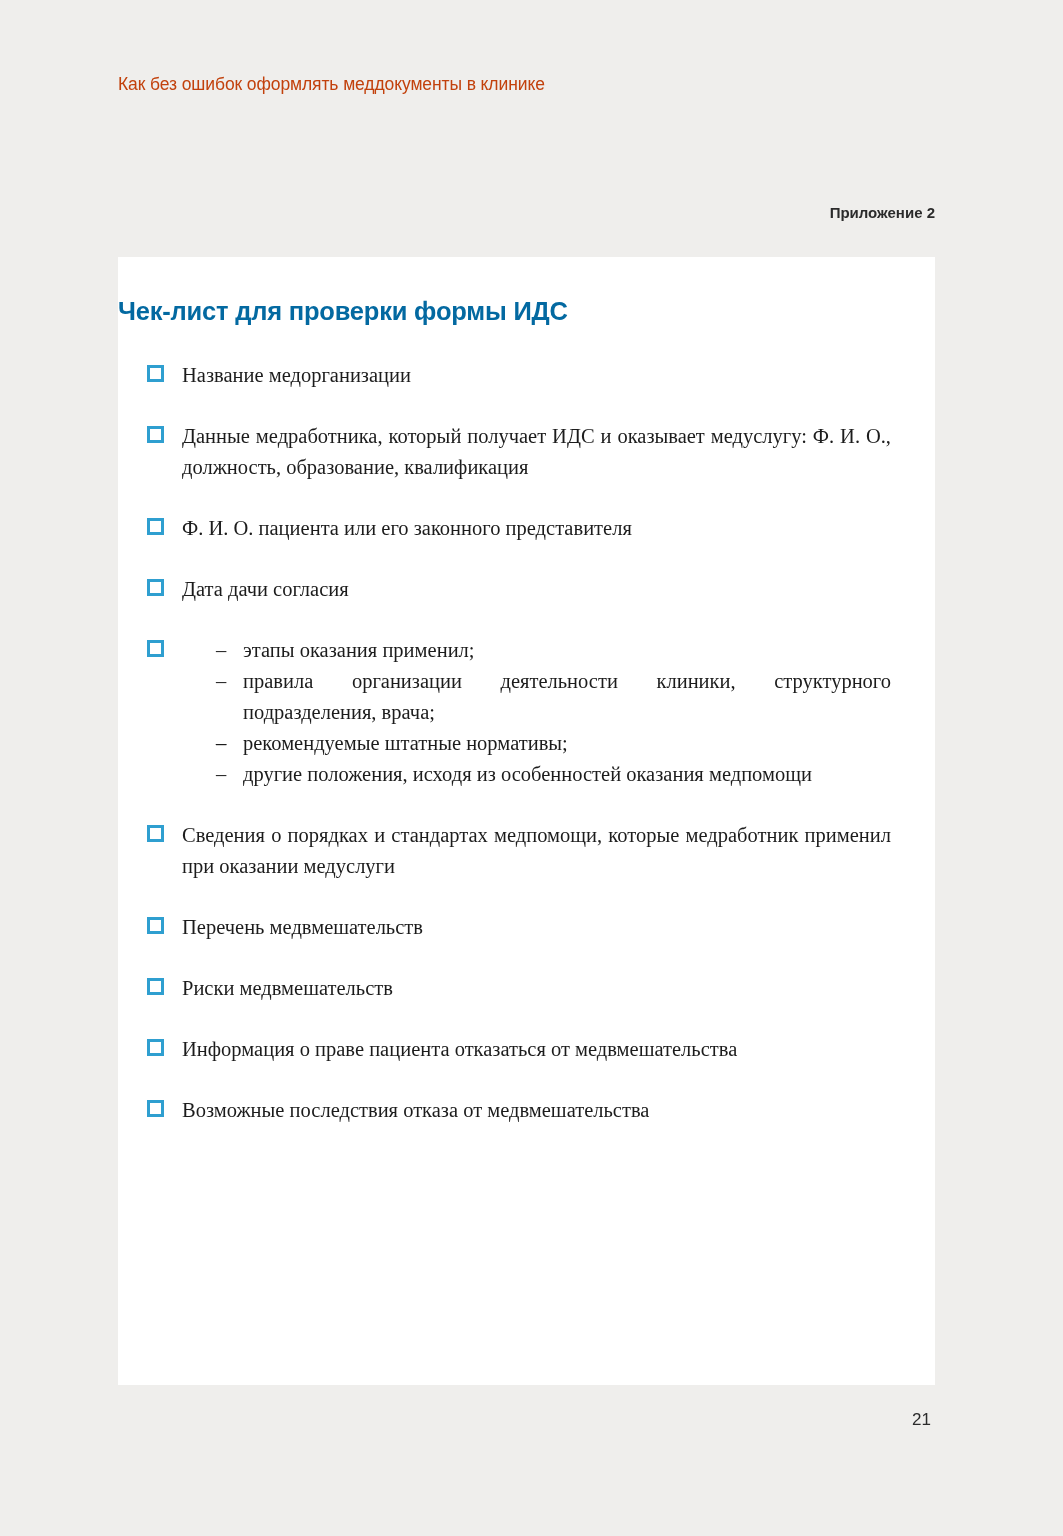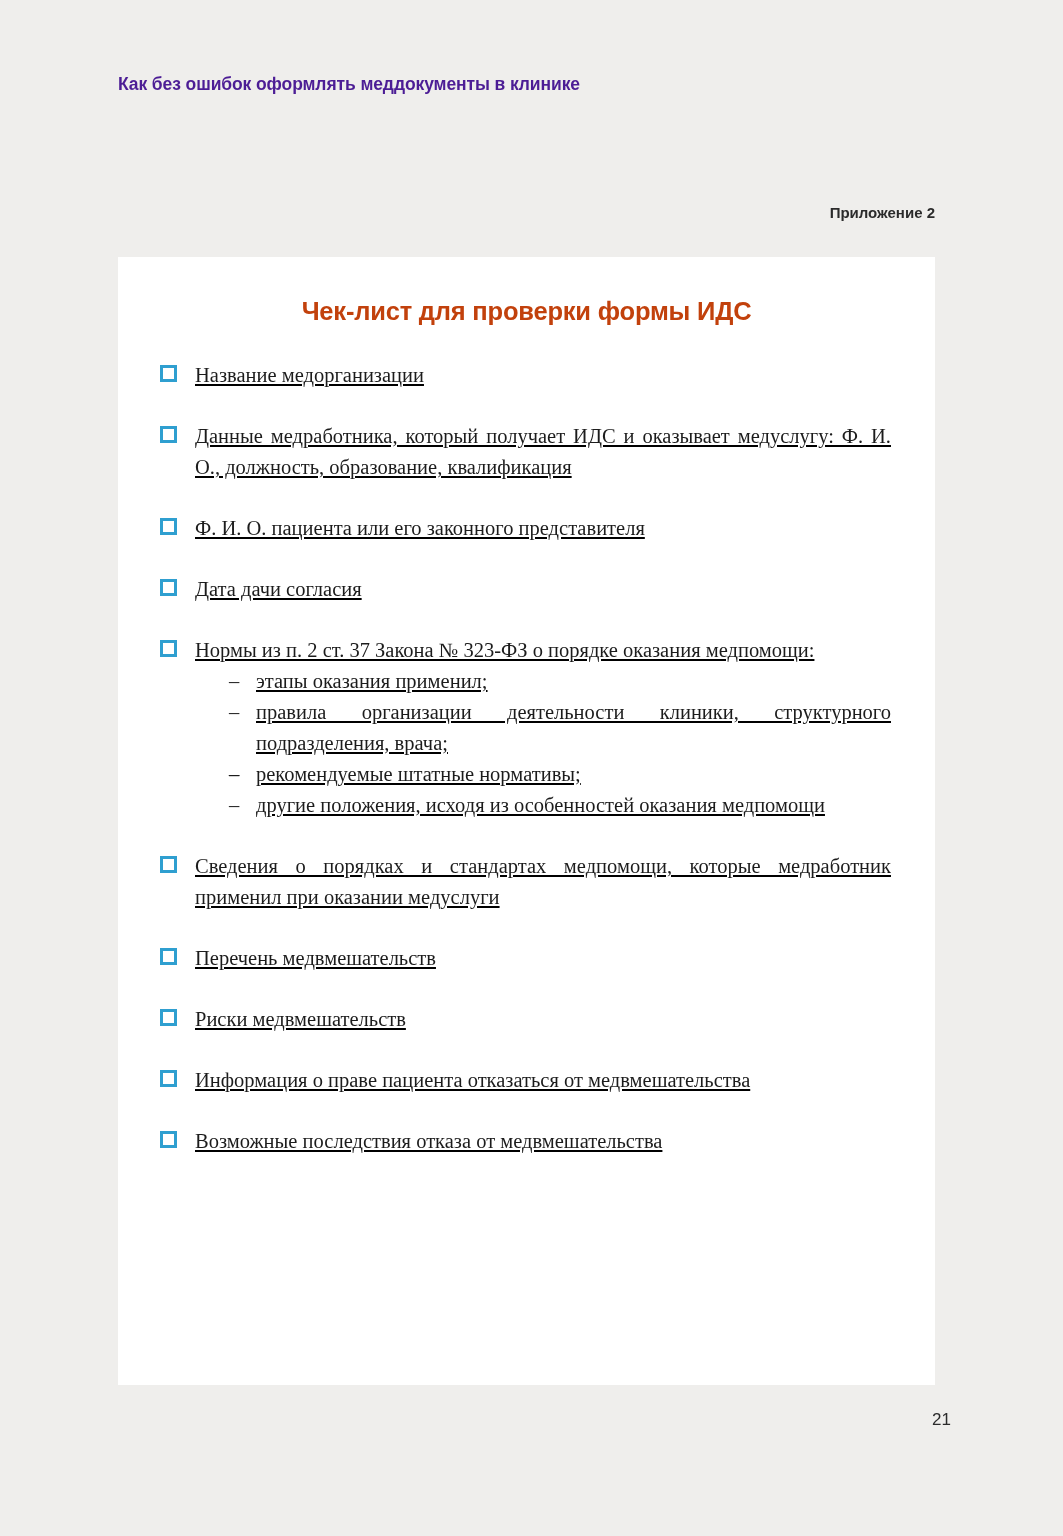--- a/index.html
+++ b/index.html
@@ -15,24 +15,24 @@
     overflow: hidden;
     -webkit-font-smoothing: antialiased;
   }
 
   
   .running-head {
     position: absolute;
     left: 118px;
     top: 74px;
     font-family: "Liberation Sans", sans-serif;
-    font-weight: bold;
+    font-weight: normal;
     font-size: 17.5px;
     letter-spacing: -0.1px;
-    color: #4c1d95;
+    color: #c2410c;
     white-space: nowrap;
   }
 
   
   .appendix-label {
     position: absolute;
     right: 128px;
     top: 204px;
     font-family: "Liberation Sans", sans-serif;
     font-weight: bold;
@@ -49,41 +49,39 @@
     width: 817px;
     height: 1128px;
     background: #ffffff;
     box-sizing: border-box;
   }
 
   .card-title {
     font-family: "Liberation Sans", sans-serif;
     font-weight: bold;
     font-size: 25.5px;
-    color: #c2410c;
-    text-align: center;
+    color: #0369a1;
     margin: 0;
     padding-top: 40px;
     letter-spacing: -0.2px;
   }
 
   
   .checklist {
     list-style: none;
     margin: 0;
     padding: 0;
     padding-top: 34px;
   }
 
   .check-item {
     position: relative;
-    margin: 0 0 30px 13px;
+    margin: 0 0 30px 0;
     padding-left: 64px;
     padding-right: 44px;
-    text-decoration: underline;
   }
   .check-item:last-child { margin-bottom: 0; }
 
   .checkbox {
     position: absolute;
     left: 29px;
     top: 5px;
     width: 17px;
     height: 17px;
     border: 3px solid #2f9fd0;
@@ -121,21 +119,21 @@
   .sub-dash {
     position: absolute;
     left: 0;
     top: 0;
     color: #1c1c1c;
   }
 
   
   .page-number {
     position: absolute;
-    right: 112px;
+    right: 132px;
     top: 1410px;
     font-family: "Liberation Sans", sans-serif;
     font-size: 17px;
     color: #2b2b2b;
   }
 </style>
 </head>
 <body>
 
 <div class="running-head">Как без ошибок оформлять меддокументы в клинике</div>
@@ -163,21 +161,20 @@
       <span class="item-text">Ф. И. О. пациента или его законного представителя</span>
     </li>
 
     <li class="check-item">
       <span class="checkbox"></span>
       <span class="item-text">Дата дачи согласия</span>
     </li>
 
     <li class="check-item">
       <span class="checkbox"></span>
-      <span class="item-text">Нормы из п. 2 ст. 37 Закона № 323-ФЗ о порядке оказания медпомощи:</span>
       <ul class="sublist">
         <li class="sub-item">
           <span class="sub-dash">–</span>
           <span>этапы оказания применил;</span>
         </li>
         <li class="sub-item">
           <span class="sub-dash">–</span>
           <span>правила организации деятельности клиники, структурного подразделения, врача;</span>
         </li>
         <li class="sub-item">

